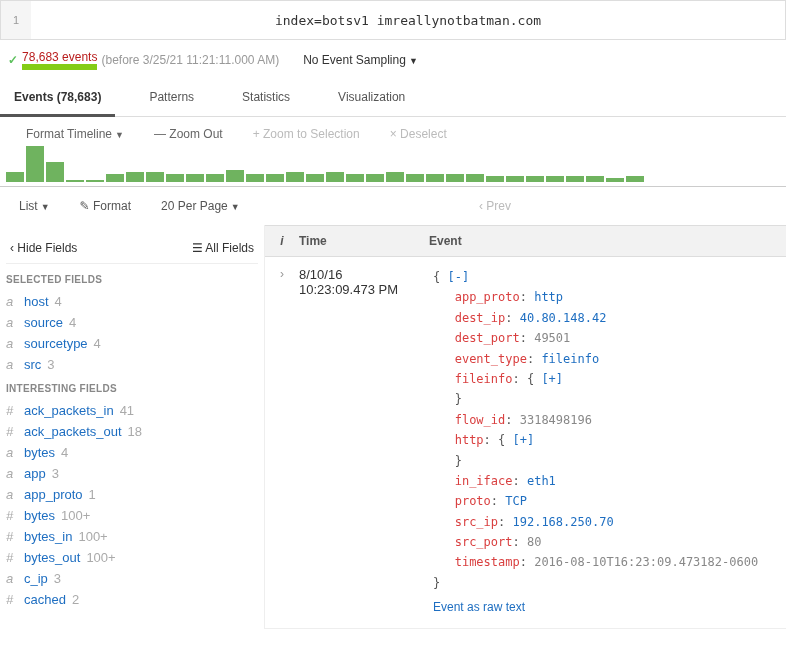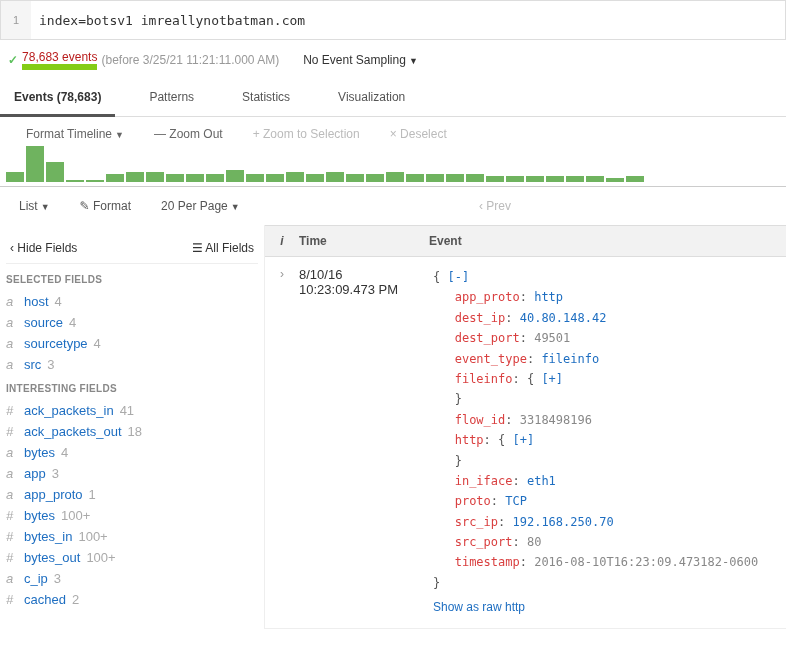--- a/index.html
+++ b/index.html
@@ -1,19 +1,19 @@
 <!DOCTYPE html>
 <html><head>
 <meta charset="utf-8">
 <style>
 * { box-sizing: border-box; margin: 0; padding: 0; }
 body { font-family: "Helvetica Neue", Arial, sans-serif; font-size: 12px; color: #333; background: #fff; width: 786px; }
 .search-bar { display: flex; align-items: center; background: #f5f5f5; border: 1px solid #ddd; height: 40px; }
 .line-num { width: 30px; text-align: center; color: #999; font-size: 11px; }
-.query-input { flex: 1; padding: 0 8px; font-family: Monaco, Consolas, monospace; font-size: 13px; color: #333; background: #fff; border: none; height: 100%; outline: none; }
+.query-input { flex: 1; padding: 0 8px; font-family: Monaco, Consolas, monospace; font-size: 13px; color: #333; background: #fff; border: none; height: 100%; outline: none; text-align: center; }
 .status-row { display: flex; align-items: center; padding: 10px 8px; gap: 24px; }
 .status { color: #5cc05c; display: flex; align-items: center; gap: 4px; }
 .check { color: #5cc05c; font-weight: bold; }
 .ev-count { color: #b91c1c; border-bottom: 6px solid #84cc16; }
 .ev-before { color: #999; }
 .sampling { color: #333; }
 .tabs-row { display: flex; border-bottom: 1px solid #ddd; gap: 20px; }
 .tab { padding: 10px 14px; cursor: pointer; color: #555; }
 .tab.active { border-bottom: 3px solid #555; font-weight: 600; color: #333; margin-bottom: -1px; }
 .timeline-ctl { display: flex; align-items: center; gap: 30px; padding: 10px 26px 6px; color: #666; }
@@ -235,18 +235,18 @@
 <div class="kv">   <span class="brace">}</span></div>
 <div class="kv">   <span class="k">flow_id</span><span class="c">: </span><span class="v-num">3318498196</span></div>
 <div class="kv">   <span class="k">http</span><span class="c">: </span><span class="brace">{ </span><span class="toggle">[+]</span></div>
 <div class="kv">   <span class="brace">}</span></div>
 <div class="kv">   <span class="k">in_iface</span><span class="c">: </span><span class="v-link">eth1</span></div>
 <div class="kv">   <span class="k">proto</span><span class="c">: </span><span class="v-link">TCP</span></div>
 <div class="kv">   <span class="k">src_ip</span><span class="c">: </span><span class="v-ip">192.168.250.70</span></div>
 <div class="kv">   <span class="k">src_port</span><span class="c">: </span><span class="v-num">80</span></div>
 <div class="kv">   <span class="k">timestamp</span><span class="c">: </span><span class="v-num">2016-08-10T16:23:09.473182-0600</span></div>
 <div class="kv"><span class="brace">}</span></div>
-<div class="rawtext">Show as raw http</div>
+<div class="rawtext">Event as raw text</div>
       </div>
     </div>
   </div>
 
 </div>
 
 </body></html>

